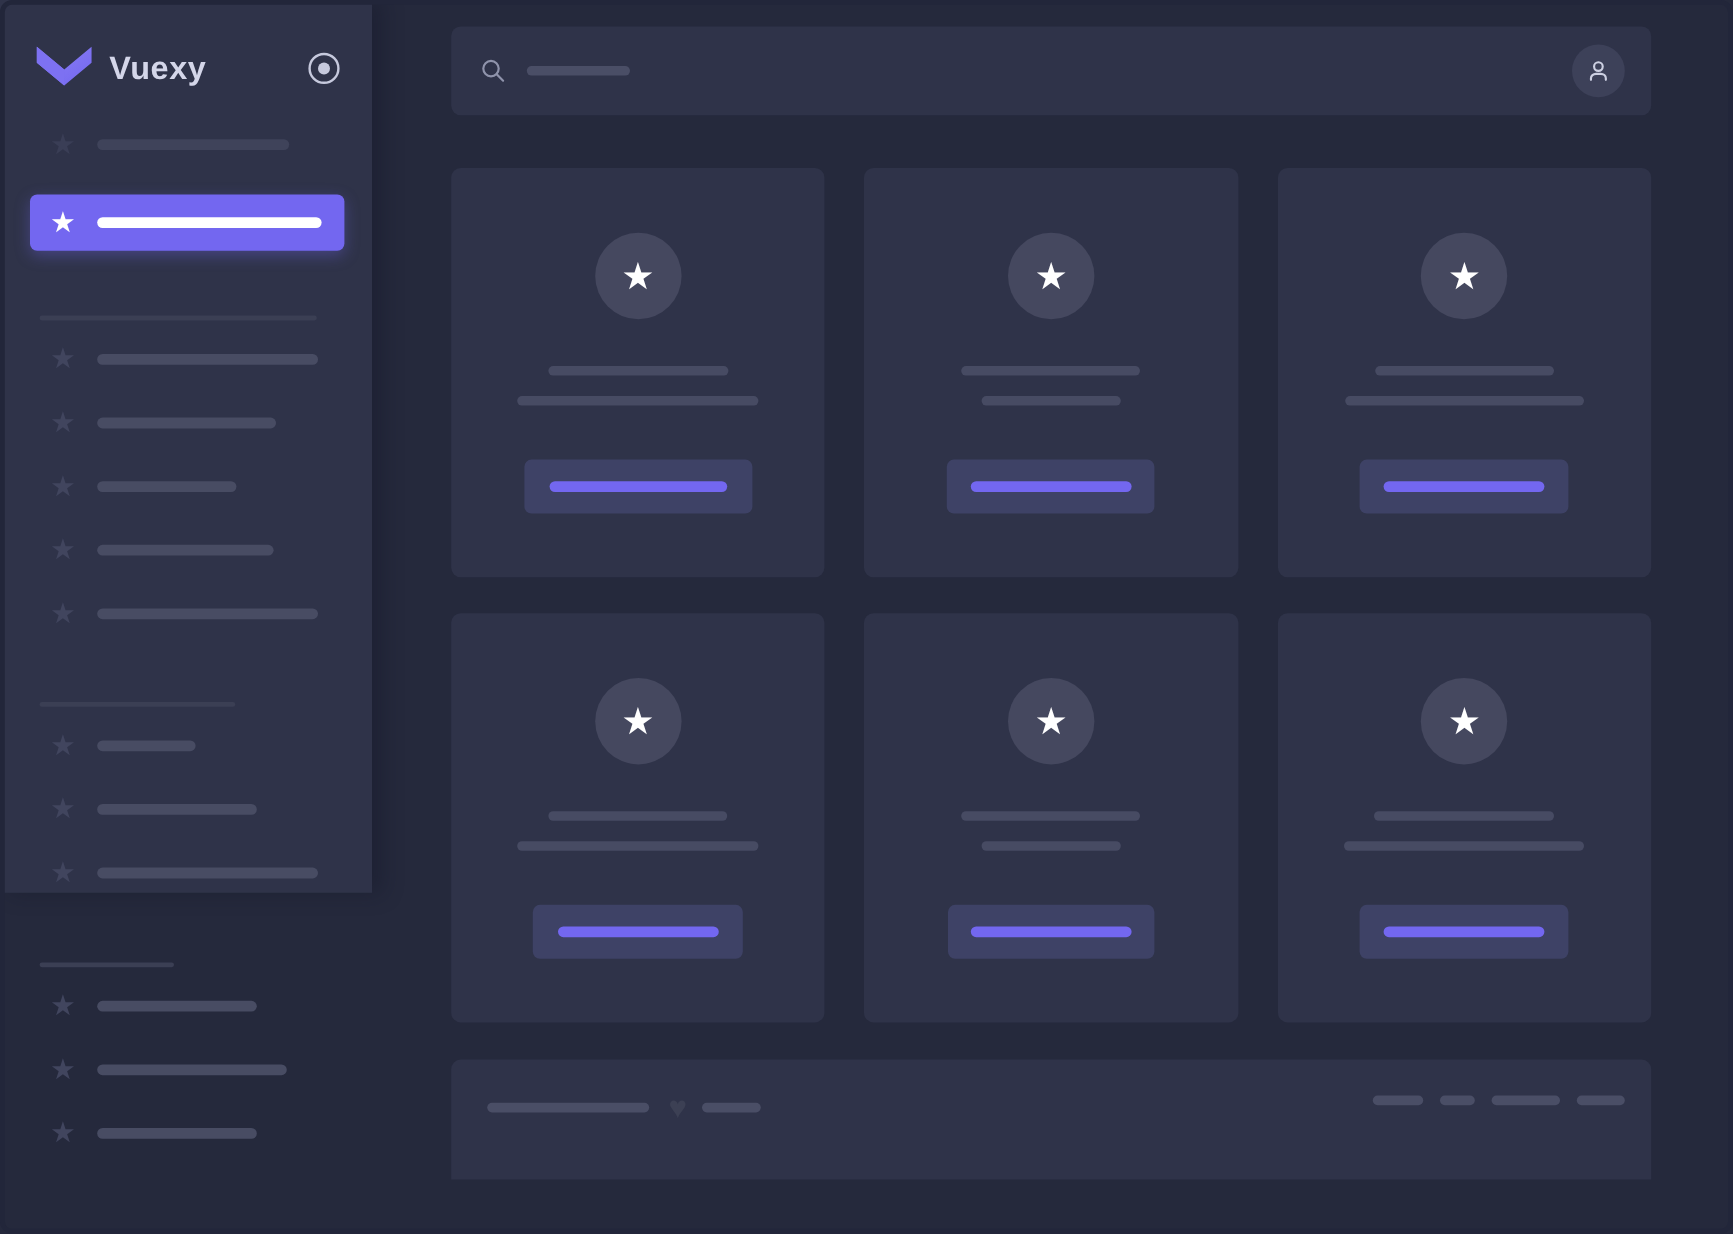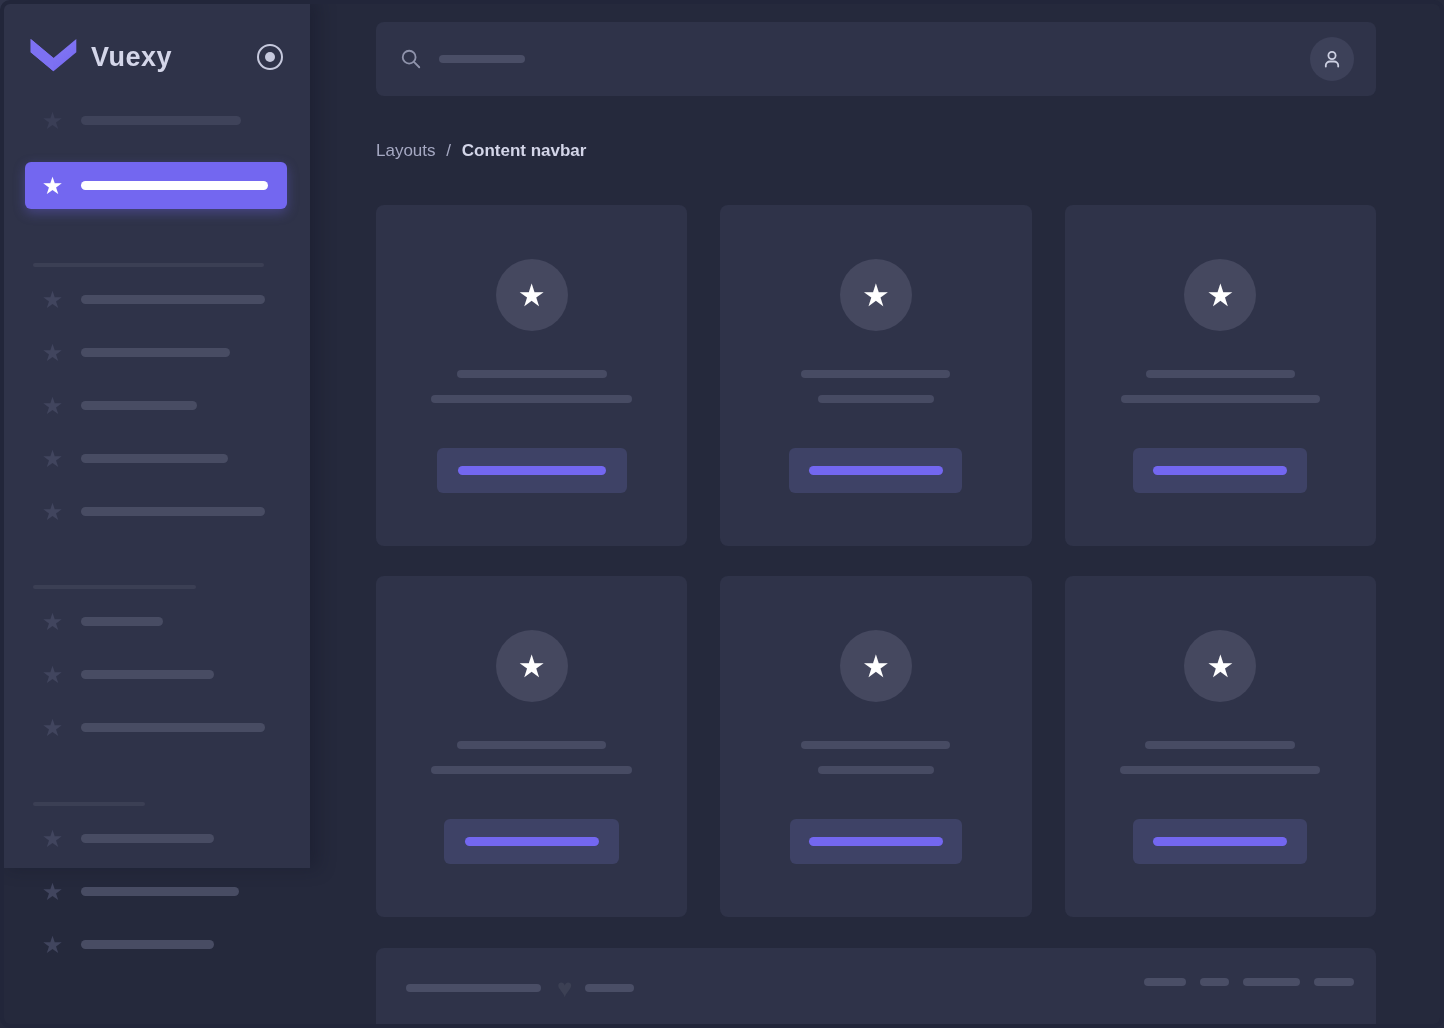--- a/index.html
+++ b/index.html
@@ -12,21 +12,21 @@
   }
   .frame {
     position: fixed; inset: 0; z-index: 60;
     border: 4px solid #22263a; border-radius: 10px;
     pointer-events: none;
   }
 
   
   .sidebar {
     position: absolute; left: 0; top: 0;
-    width: 310px; height: 868px;
+    width: 310px; height: 744px;
     background: #2f3349;
     box-shadow: 8px 0 16px rgba(18,21,37,0.35);
     z-index: 5;
   }
   .side-header {
     display: flex; align-items: center;
     padding: 32px 27px 0 30px; height: 82px;
   }
   .logo { width: 47px; height: 38px; display: inline-flex; }
   .app-name {
@@ -223,25 +223,20 @@
       <span class="search-bar" style="width: 86px;"></span>
     </div>
     <div class="avatar">
       <svg viewBox="0 0 24 24" width="24" height="24" fill="none" stroke="#cdd0e2" stroke-width="1.8" stroke-linecap="round" stroke-linejoin="round">
         <circle cx="12" cy="8.5" r="3.6"></circle>
         <path d="M5.8 19.5 v-1.2 c0-2.2 1.9-3.8 4.2-3.8 h4 c2.3 0 4.2 1.6 4.2 3.8 v1.2"></path>
       </svg>
     </div>
   </div>
 
-  <div class="breadcrumb">
-    <span class="crumb-muted">Layouts</span>
-    <span class="crumb-sep">/</span>
-    <span class="crumb-current">Content navbar</span>
-  </div>
 
   <div class="grid">
 
     <div class="card">
       <div class="card-avatar">
         <span class="card-star">★</span>
       </div>
       <div class="line l1" style="width: 150px;"></div>
       <div class="line l2" style="width: 201px;"></div>
       <button class="card-button" style="width: 190px;">

